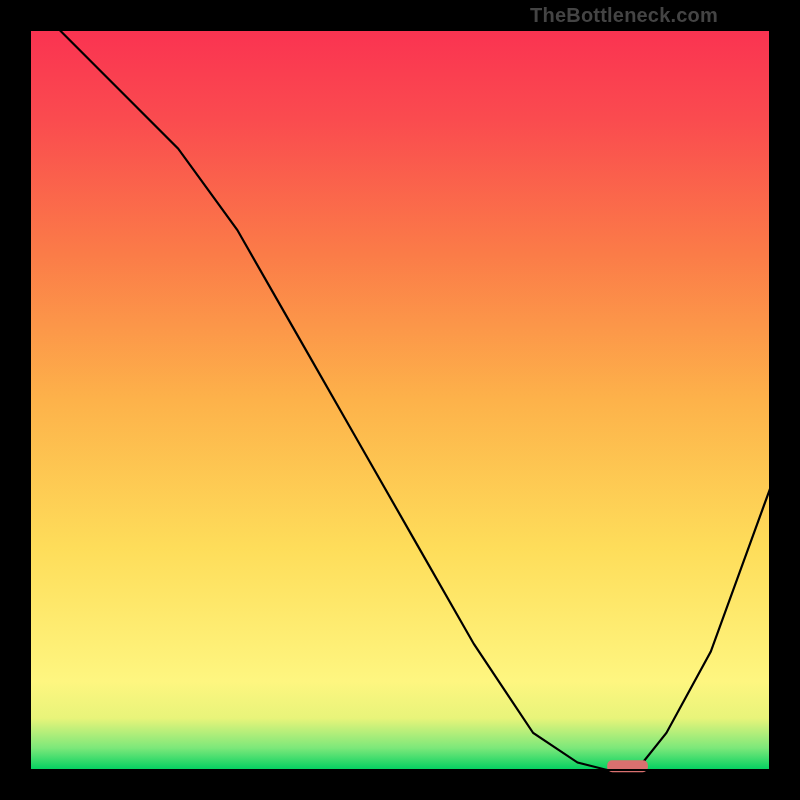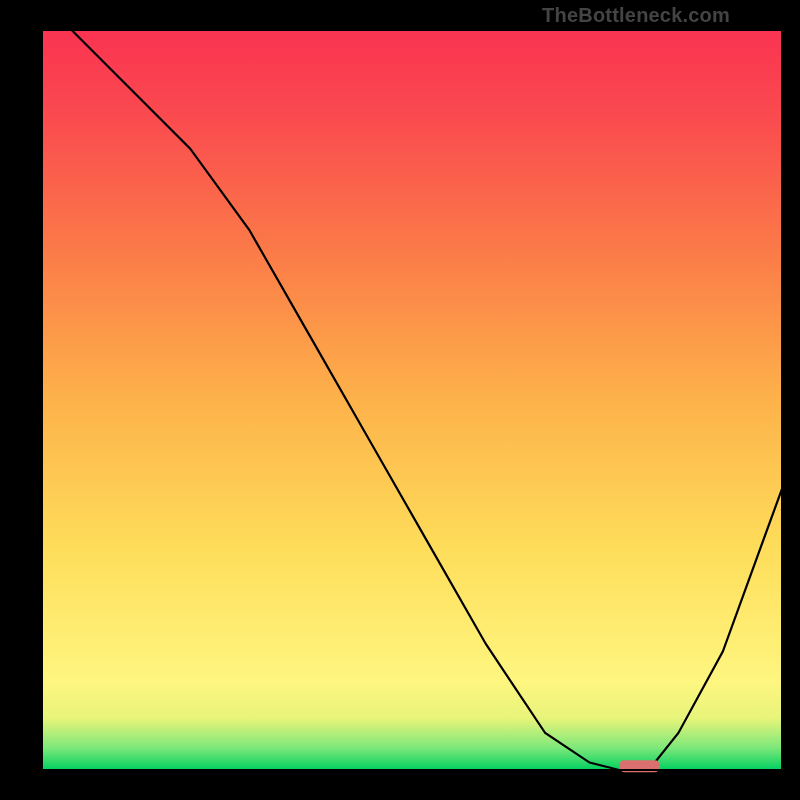--- a/index.html
+++ b/index.html
@@ -7,21 +7,21 @@
     padding: 0;
     width: 800px;
     height: 800px;
     background: #000;
     font-family: Arial, sans-serif;
     position: relative;
   }
   .frame {
     position: absolute;
     top: 0;
-    left: 12px;
+    left: 0;
     width: 732px;
     height: 800px;
   }
   .watermark {
     position: absolute;
     top: 4px;
     right: 14px;
     color: #444;
     font-size: 20px;
     font-weight: bold;

